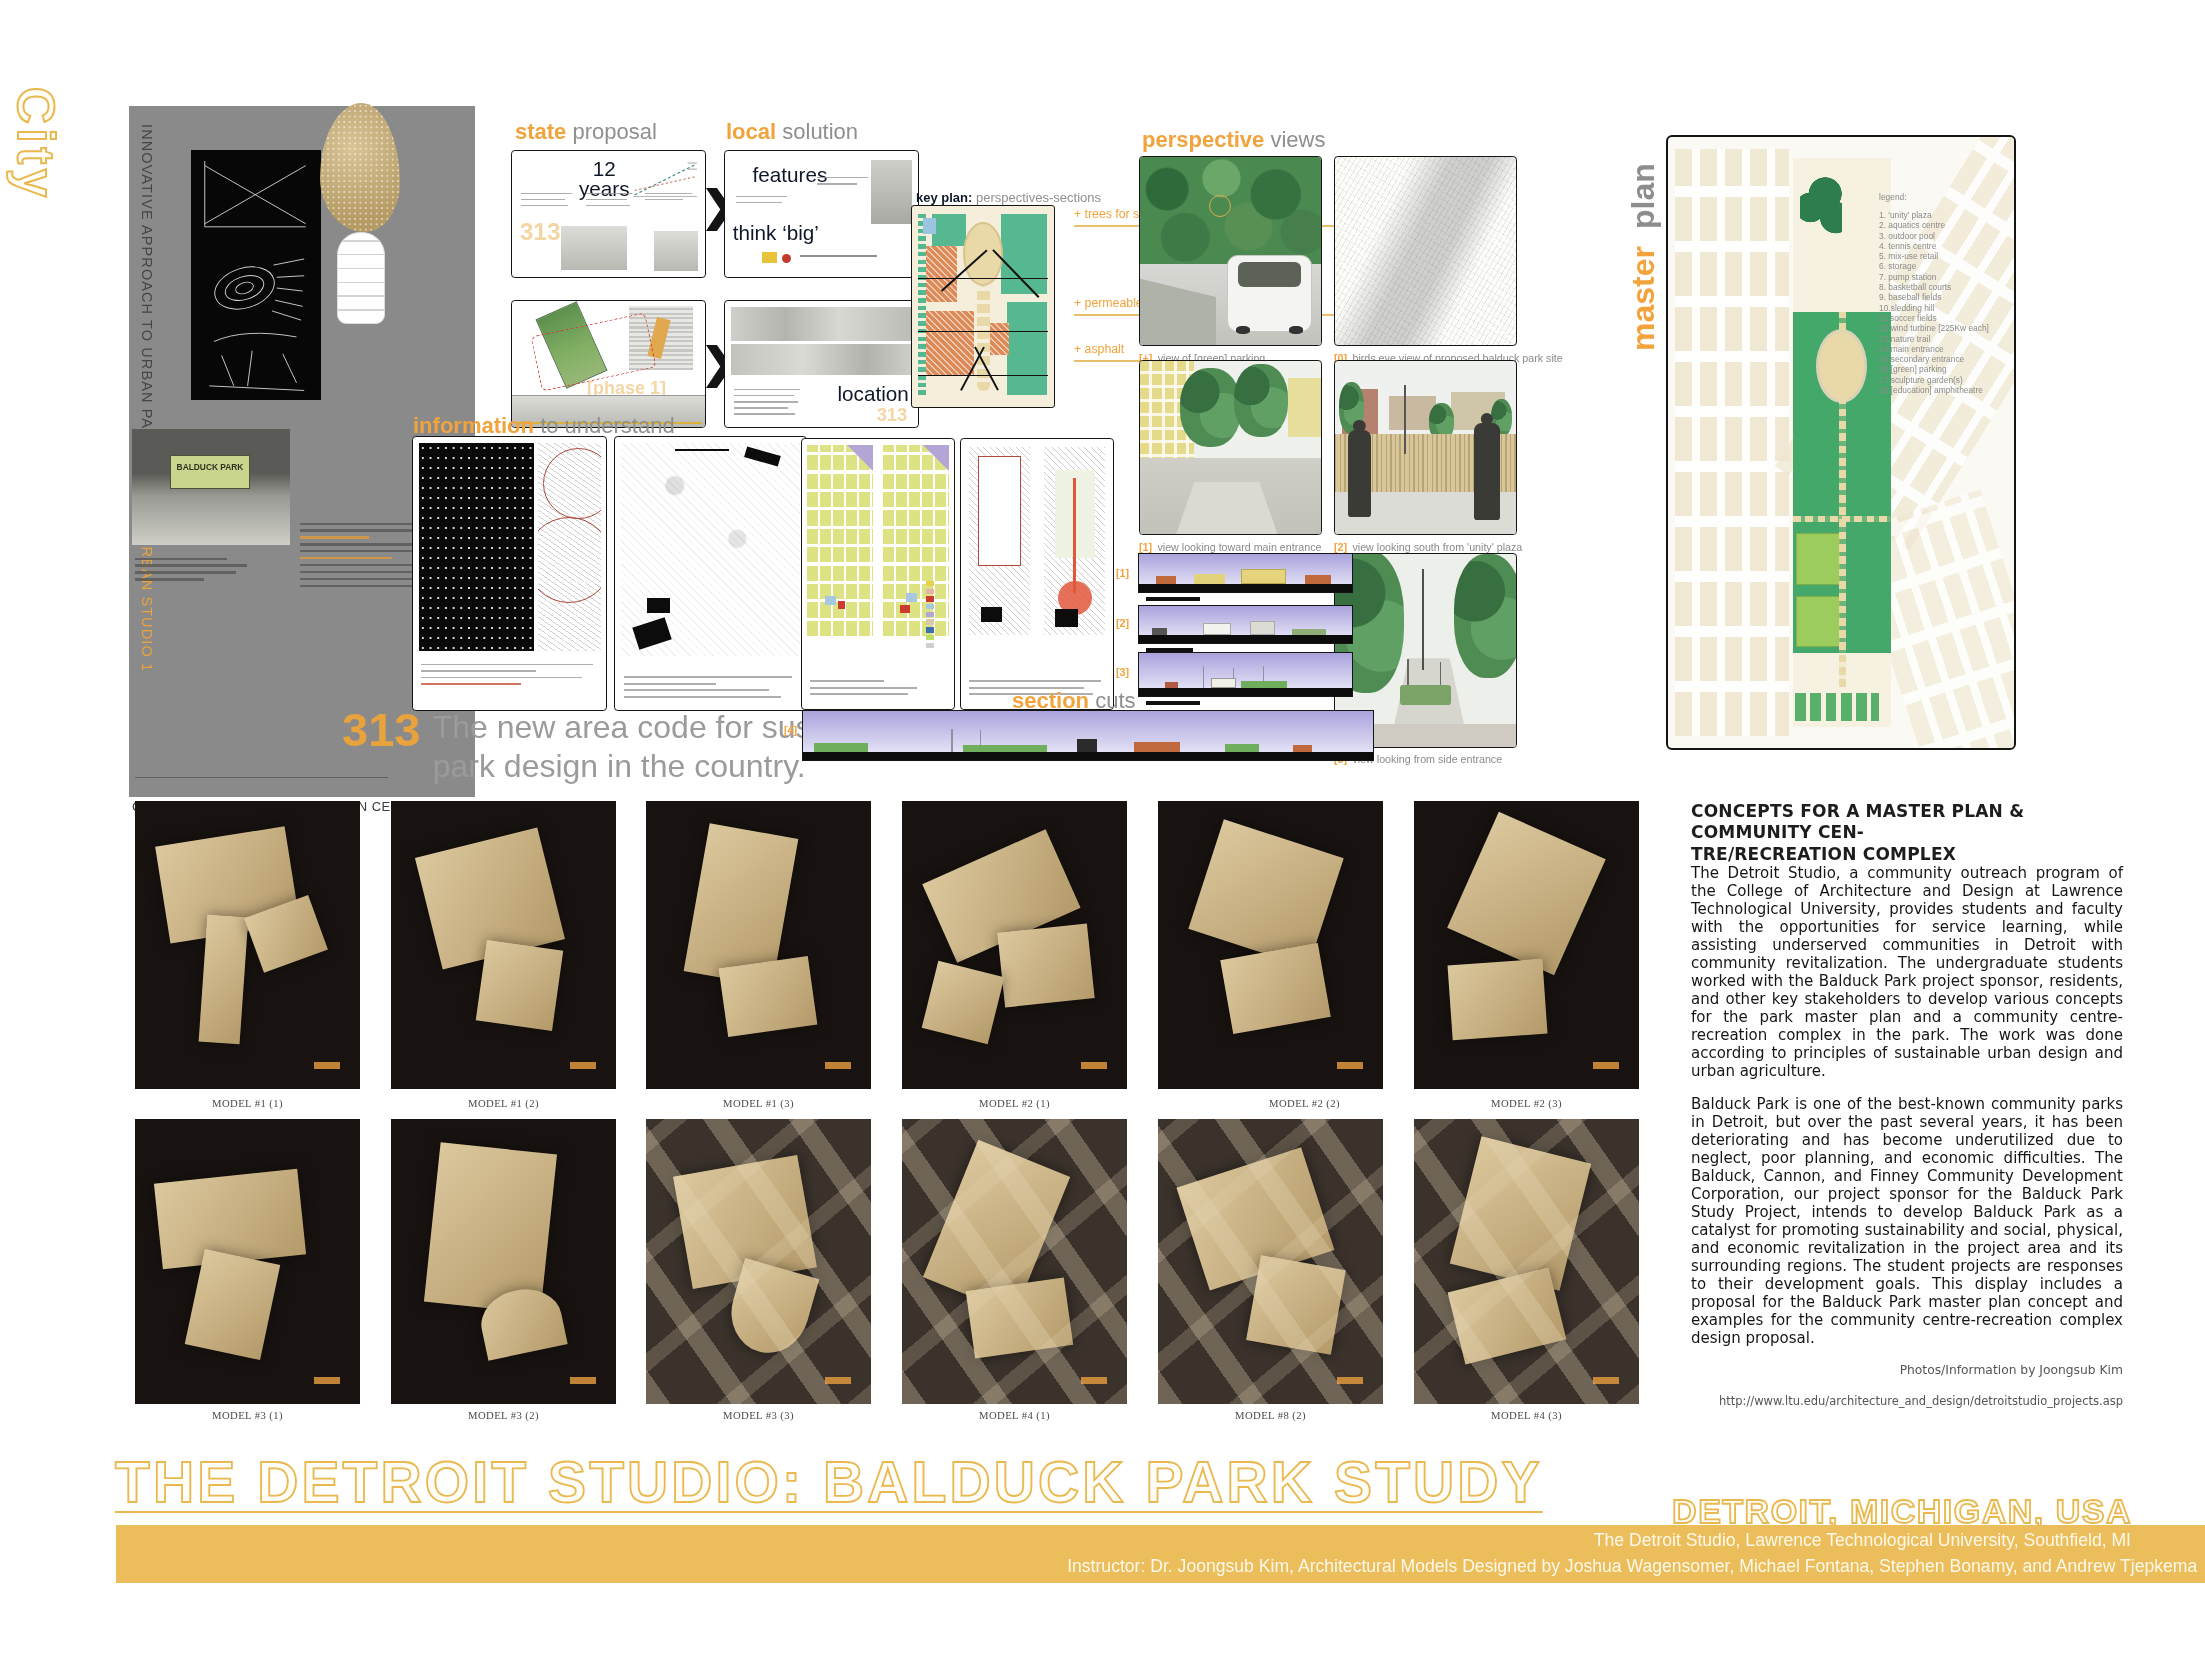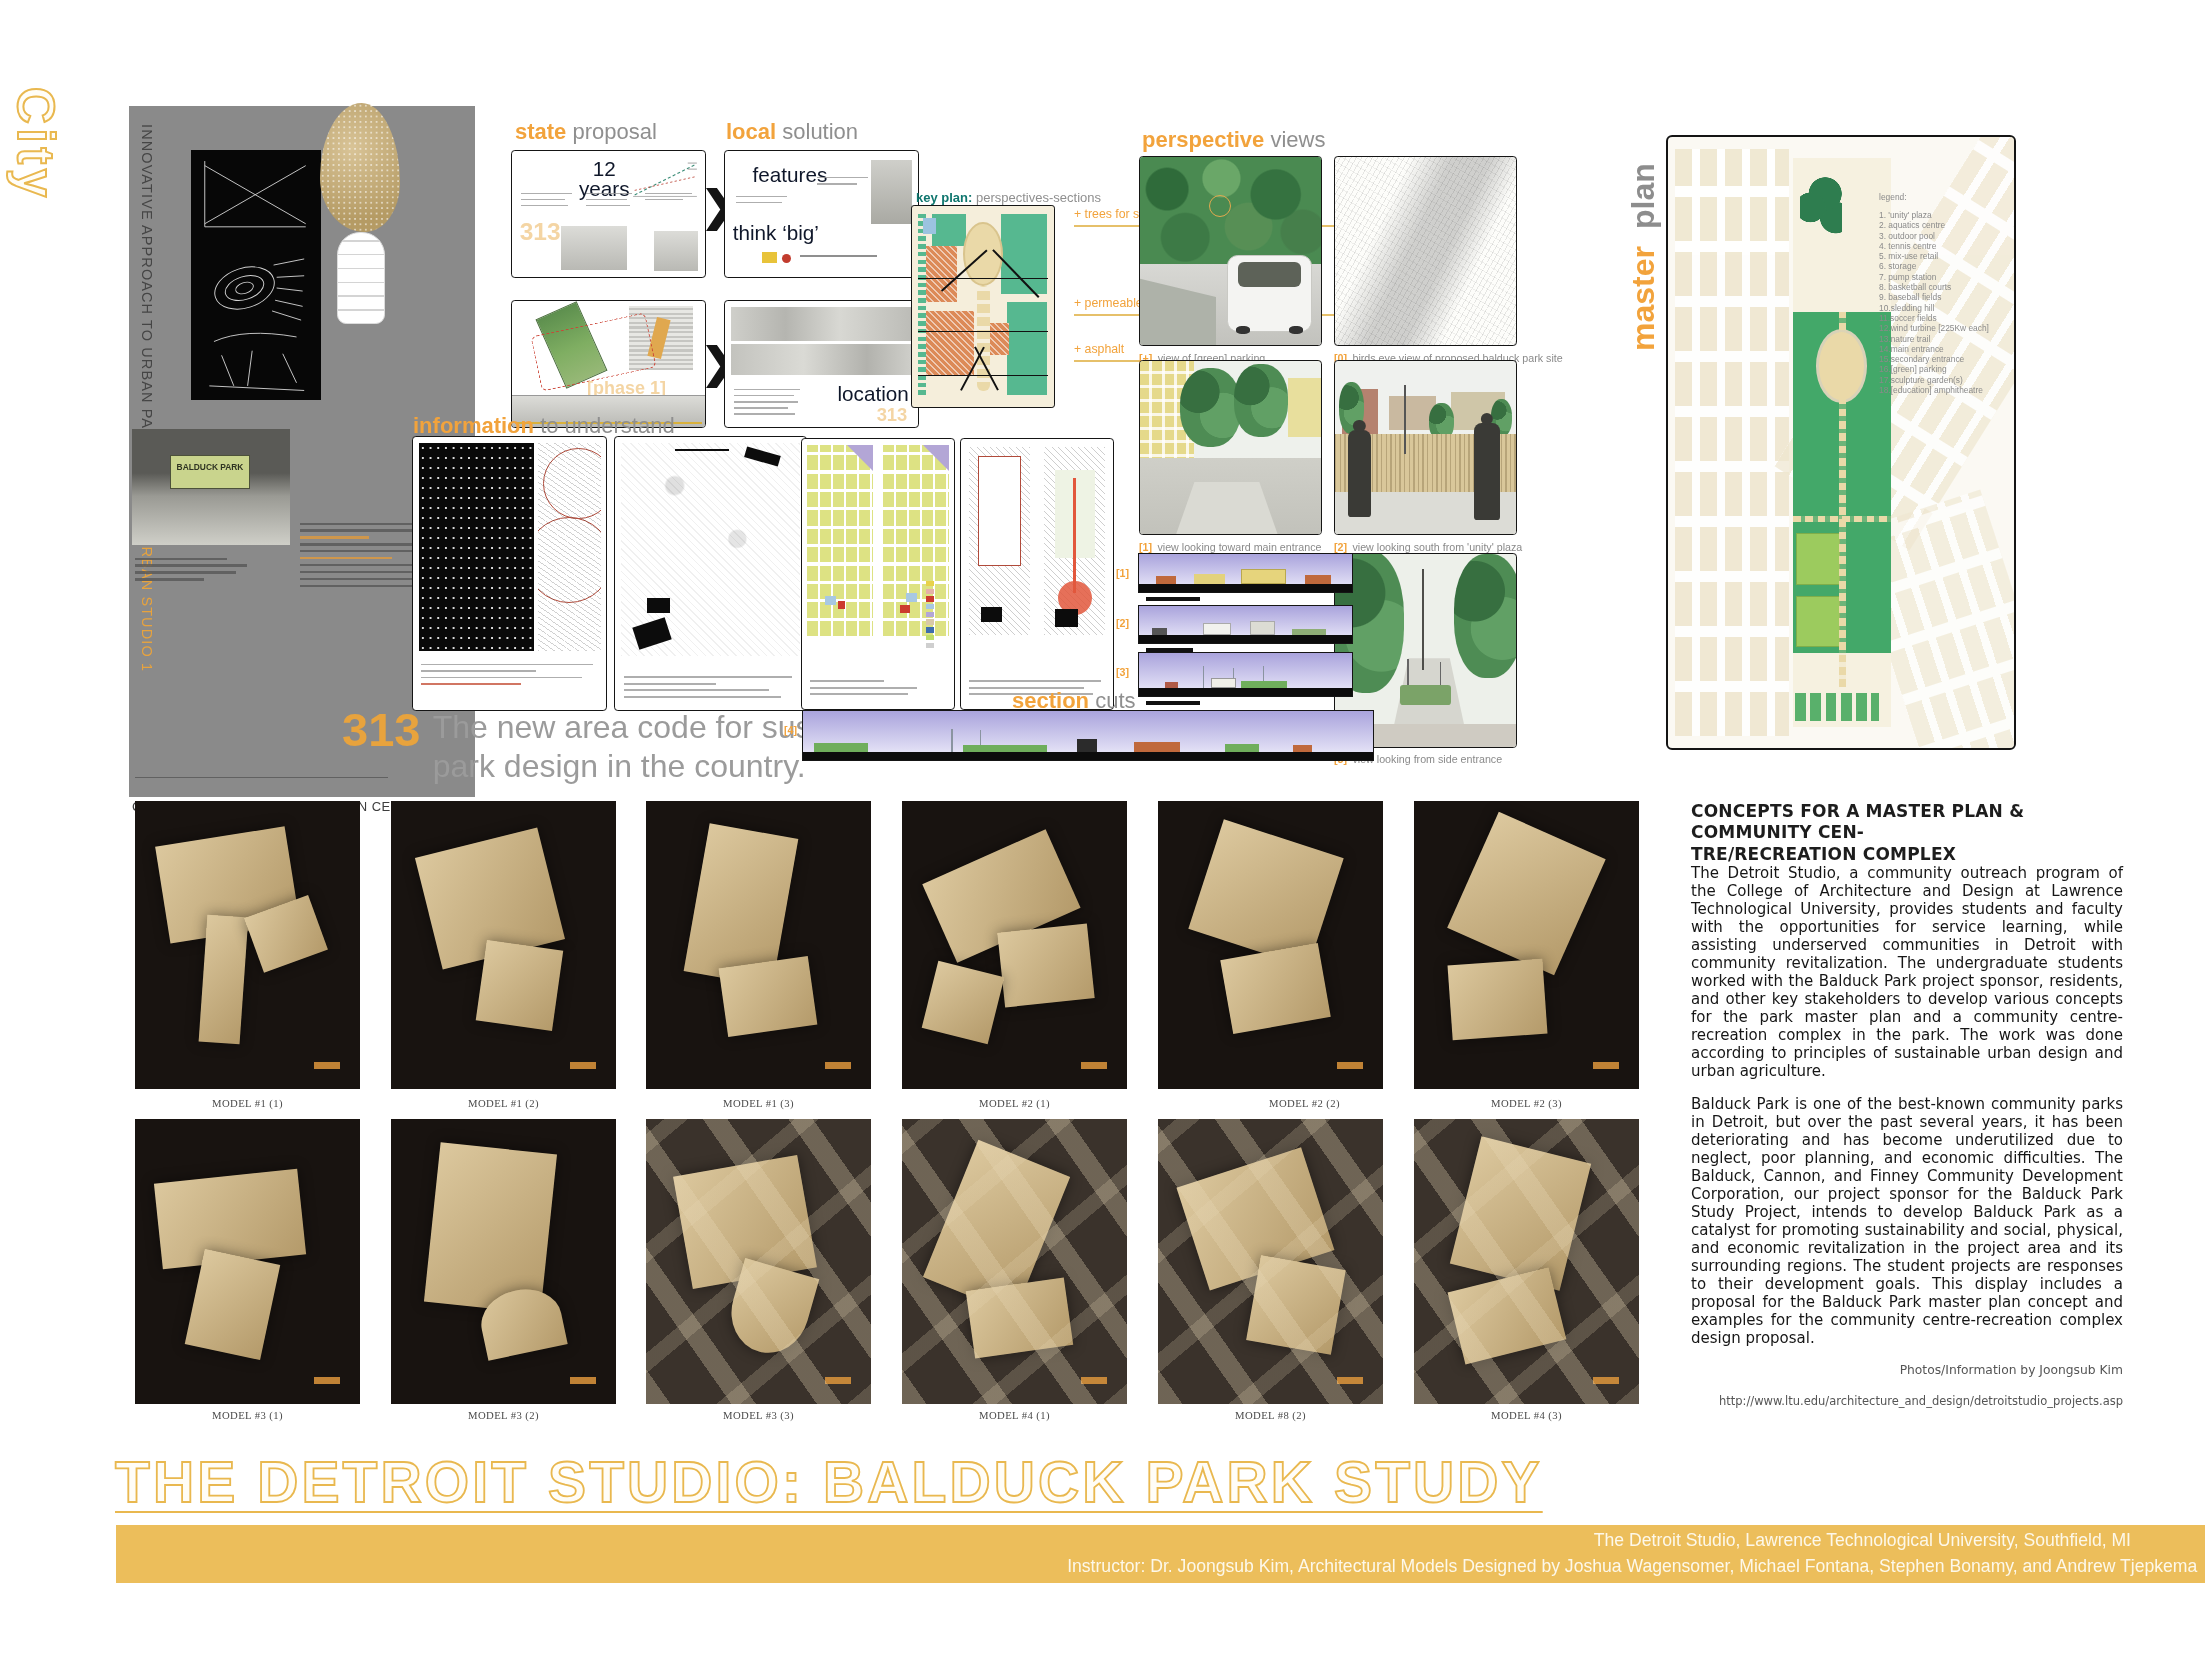--- a/index.html
+++ b/index.html
@@ -398,21 +398,21 @@
       <span style="position:absolute;left:10.7px;bottom:7.7px;width:23px;height:18.4px;background:#0c0c0c;display:block;"></span>
     </div>
     <div style="position:absolute;left:7.7px;bottom:9.2px;width:136px;">
       <div class="fl lt" style="width:132px;height:1.9px;"></div>
       <div class="fl lt" style="width:115px;height:1.9px;"></div>
       <div class="fl lt" style="width:124px;height:1.9px;"></div>
     </div>
   </div>
 
   <div class="abs" style="left:916px;top:190px;font-size:13px;white-space:nowrap;">
-    <span style="color:#0f766e;font-weight:700;">key plan:</span>
+    <span style="color:#0f172a;font-weight:700;">key plan:</span>
     <span style="color:#8f8f8f;">perspectives-sections</span>
   </div>
   <div class="abs kp">
     <i class="t" style="left:14%;top:4%;width:24%;height:16%;"></i>
     <i class="t" style="right:5%;top:4%;width:32%;height:40%;"></i>
     <i class="t" style="right:5%;top:48%;width:28%;height:46%;"></i>
     <i style="left:4%;top:4%;width:6%;height:90%;background:repeating-linear-gradient(0deg,#56b890 0 4.6px,#f5eedb 4.6px 7.7px);"></i>
     <i class="o" style="left:10%;top:20%;width:22%;height:28%;"></i>
     <i class="o" style="left:10%;top:52%;width:34%;height:32%;"></i>
     <i class="o" style="left:48%;top:58%;width:20%;height:16%;"></i>
@@ -673,19 +673,20 @@
       <b></b>
   </div>
   <div class="mlabel" style="left:135px;top:1409px;">MODEL #3 (1)</div>
   <div class="mlabel" style="left:391px;top:1409px;">MODEL #3 (2)</div>
   <div class="mlabel" style="left:646px;top:1409px;">MODEL #3 (3)</div>
   <div class="mlabel" style="left:902px;top:1409px;">MODEL #4 (1)</div>
   <div class="mlabel" style="left:1158px;top:1409px;">MODEL #8 (2)</div>
   <div class="mlabel" style="left:1414px;top:1409px;">MODEL #4 (3)</div>
 
   <div class="abs outline f-title">THE DETROIT STUDIO: BALDUCK PARK STUDY</div>
+  <div class="abs outline f-loc">DETROIT, MICHIGAN, USA</div>
   <div class="abs bar">
     <div class="l1">The Detroit Studio, Lawrence Technological University, Southfield, MI</div>
     <div class="l2">Instructor: Dr. Joongsub Kim, Architectural Models Designed by Joshua Wagensomer, Michael Fontana, Stephen Bonamy, and Andrew Tjepkema</div>
   </div>
 
 </div>
 
 
 </body></html>

